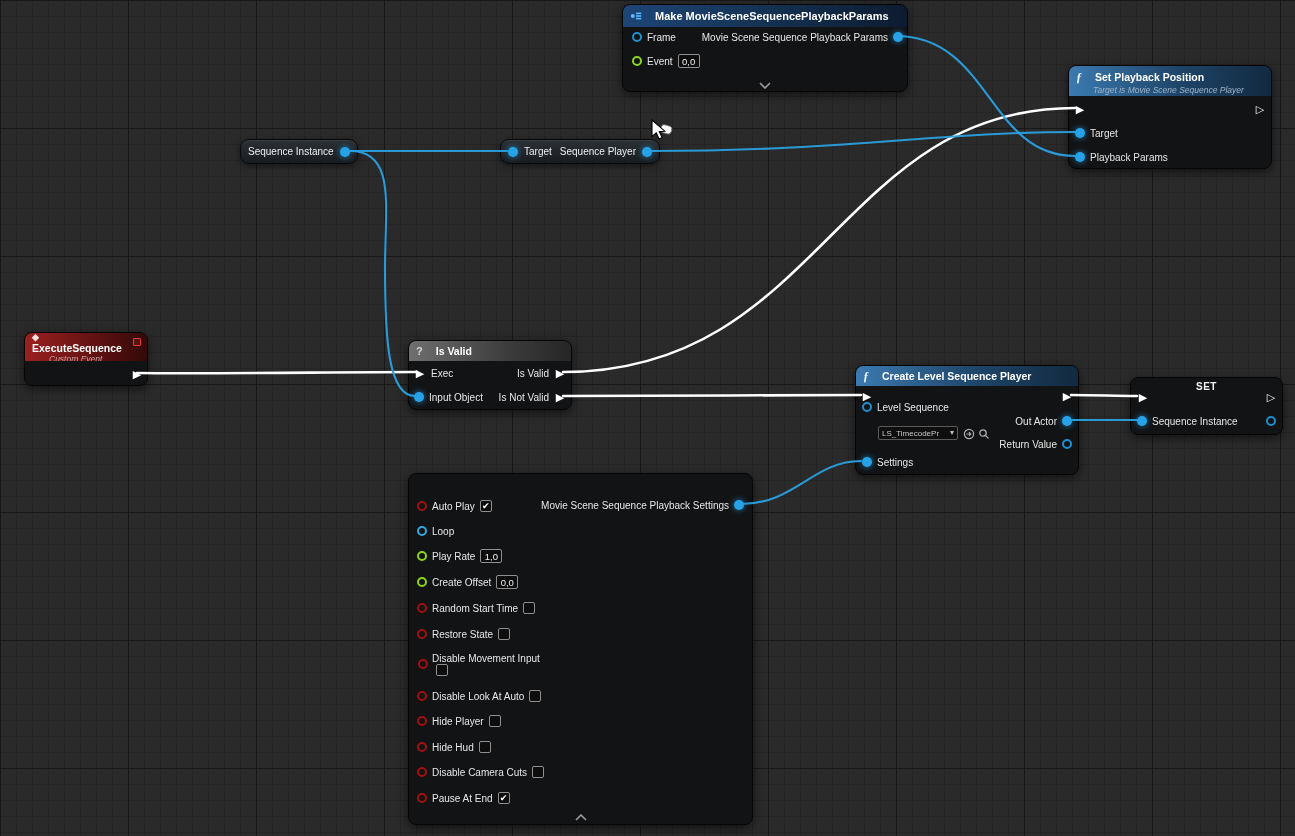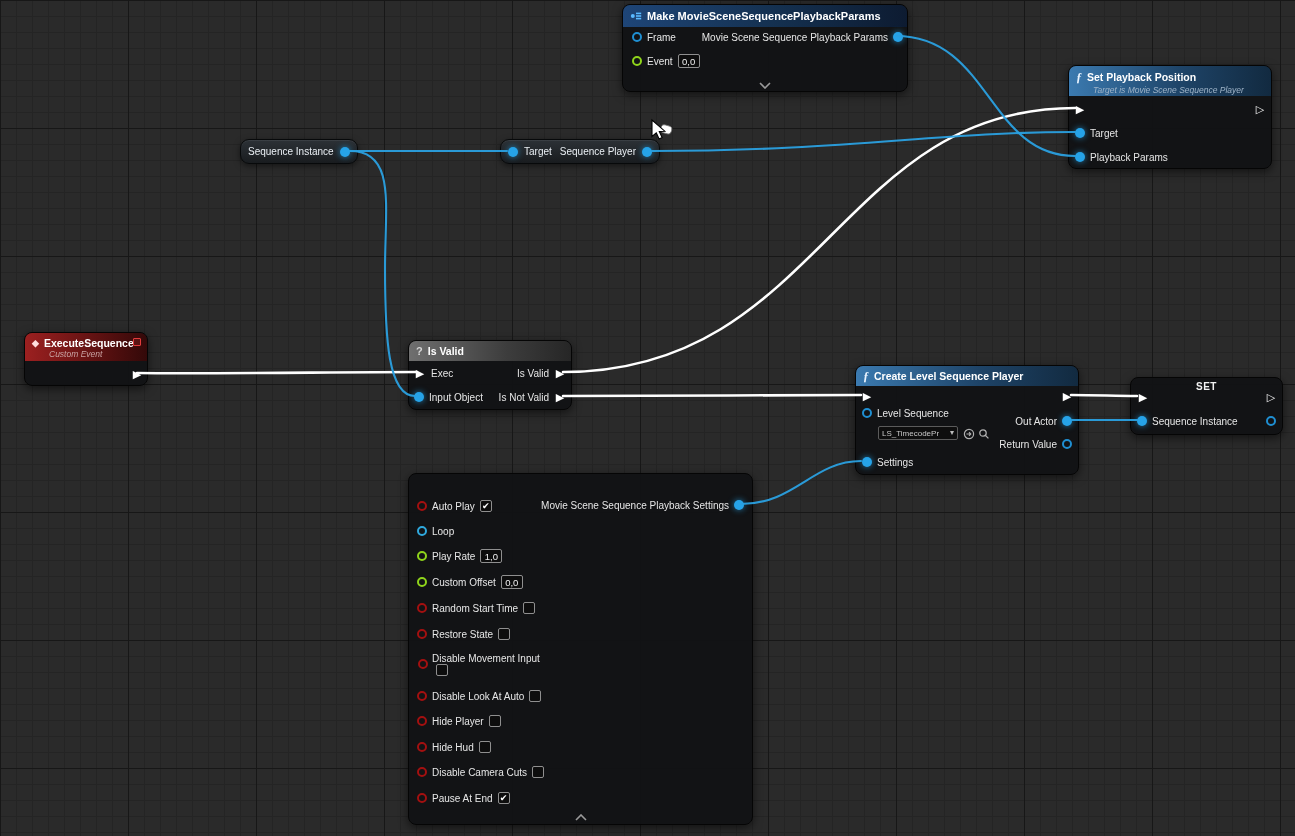--- a/index.html
+++ b/index.html
@@ -18,21 +18,21 @@
   .node{
     position:absolute;z-index:2;
     background:rgba(17,18,20,0.94);
     border:1px solid #050505;
     border-radius:8px;
     box-shadow:0 3px 10px rgba(0,0,0,.55);
   }
   .node-header{
     position:absolute;left:0;top:0;right:0;
     border-radius:7px 7px 0 0;
-    display:flex;align-items:center;gap:5px;padding:0 7px;
+    display:flex;align-items:center;gap:13px;padding:0 7px;
     color:#fff;font-size:11px;font-weight:bold;white-space:nowrap;overflow:hidden;
   }
   .h22{height:22px}.h20{height:20px;font-size:10.5px}
   .hdr2{flex-wrap:wrap;align-content:center;row-gap:0;padding-top:2px}
   .hdr-struct{background:linear-gradient(90deg,#1e4577 0%,#14304f 55%,#0d1b31 100%)}
   .hdr-func{background:linear-gradient(90deg,#3b7ab0 0%,#1e4468 55%,#122a40 100%)}
   .hdr-event{background:linear-gradient(90deg,#9c2020 0%,#5e1111 60%,#330909 100%)}
   .hdr-macro{background:linear-gradient(90deg,#6f6f6f 0%,#3d3d3d 60%,#262626 100%)}
   .sub{flex:1 0 100%;font-weight:normal;font-style:italic;font-size:8.5px;color:#9fb4c8;line-height:10px;margin-left:17px}
   .sub-ev{color:#c9a3a3}
@@ -196,21 +196,21 @@
   <div class="node-header hdr-func h20">
     <span class="ficon">ƒ</span>
     <span>Create Level Sequence Player</span>
   </div>
   <div class="row" style="left:5px;top:21px">
     <span class="exec">▶</span>
   </div>
   <div class="row r" style="right:5px;top:21px">
     <span class="exec">▶</span>
   </div>
-  <div class="row" style="left:6px;top:38px">
+  <div class="row" style="left:6px;top:32px">
     <span class="pin obj hollow"></span>
     <span class="plabel">Level Sequence</span>
   </div>
   <div class="combo" style="left:22px;top:60px;width:80px">
     <span class="combo-text">LS_TimecodePr</span>
     <span class="combo-caret">▾</span>
   </div>
   <div class="mini-icon" style="left:106px;top:61px">
     <svg width="12" height="12" viewBox="0 0 12 12">
         <circle cx="6" cy="6" r="4.6" fill="none" stroke="#b0b0b0" stroke-width="1.2"></circle>
@@ -270,21 +270,21 @@
     <span class="pin loop hollow"></span>
     <span class="plabel">Loop</span>
   </div>
   <div class="row" style="left:8px;top:73px">
     <span class="pin float hollow"></span>
     <span class="plabel">Play Rate</span>
     <span class="vbox">1,0</span>
   </div>
   <div class="row" style="left:8px;top:99px">
     <span class="pin float hollow"></span>
-    <span class="plabel">Custom Offset</span>
+    <span class="plabel">Create Offset</span>
     <span class="vbox">0,0</span>
   </div>
   <div class="row" style="left:8px;top:125px">
     <span class="pin bool hollow"></span>
     <span class="plabel">Random Start Time</span>
     <span class="checkbox"></span>
   </div>
   <div class="row" style="left:8px;top:151px">
     <span class="pin bool hollow"></span>
     <span class="plabel">Restore State</span>

